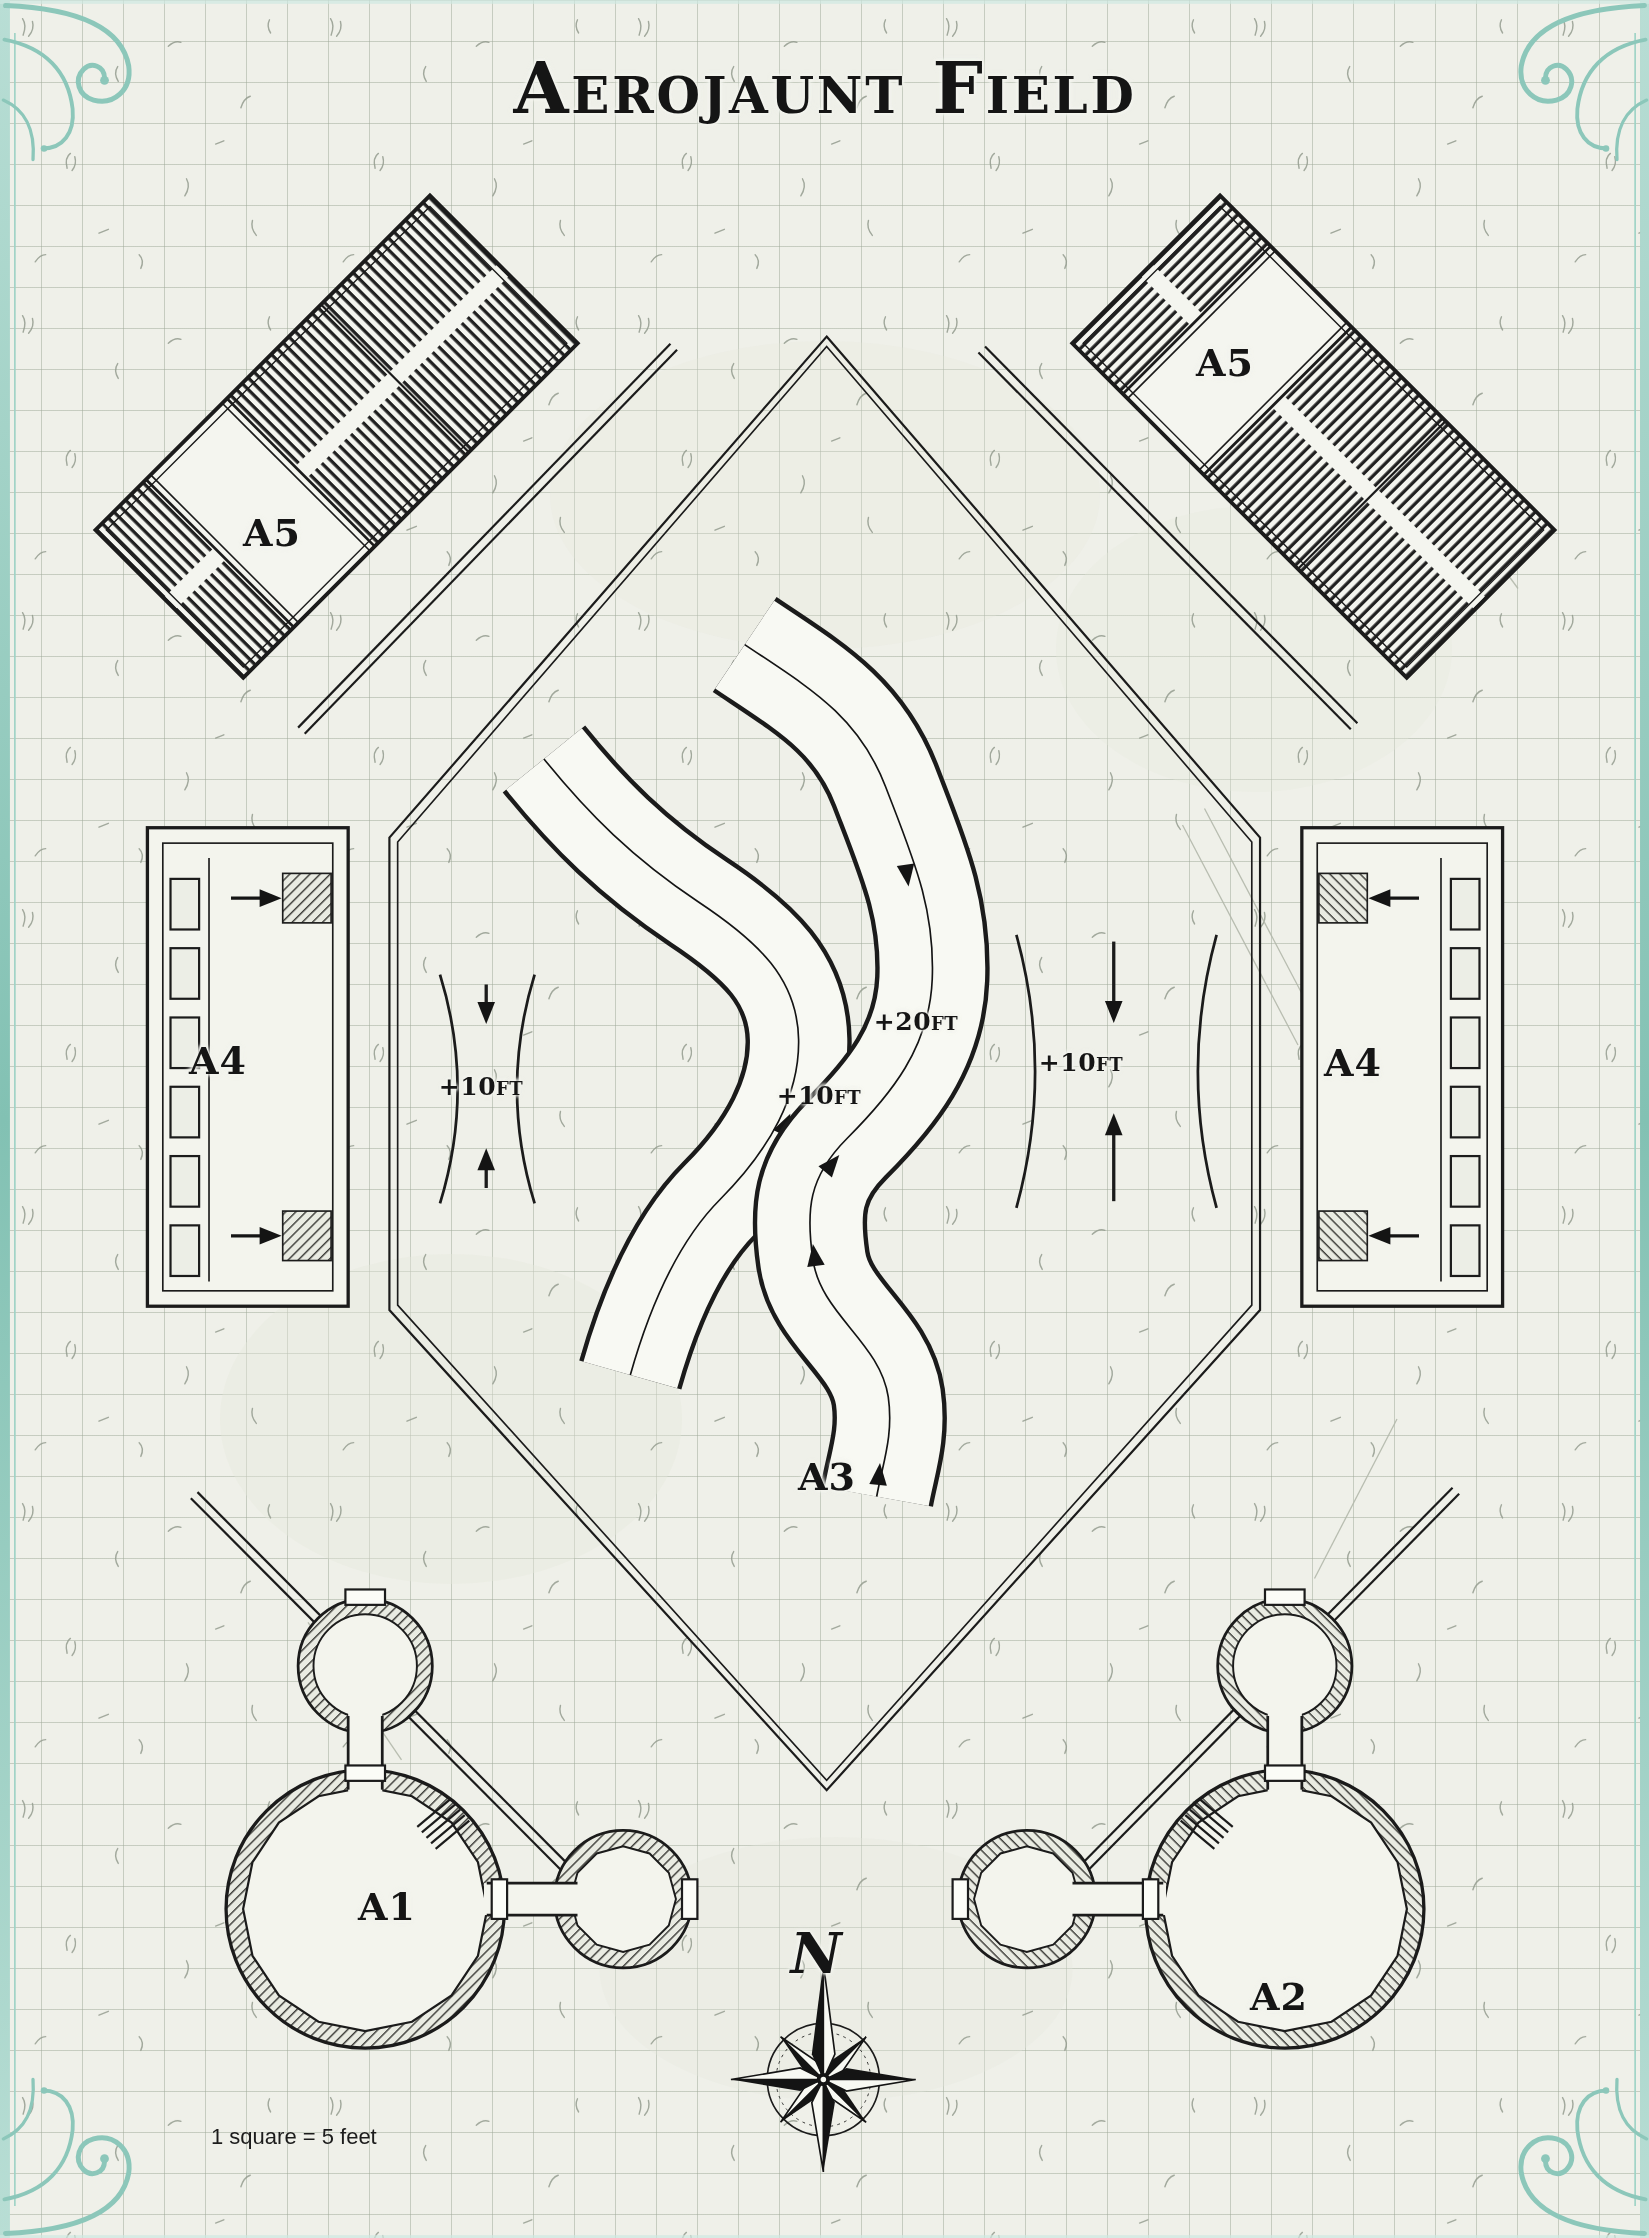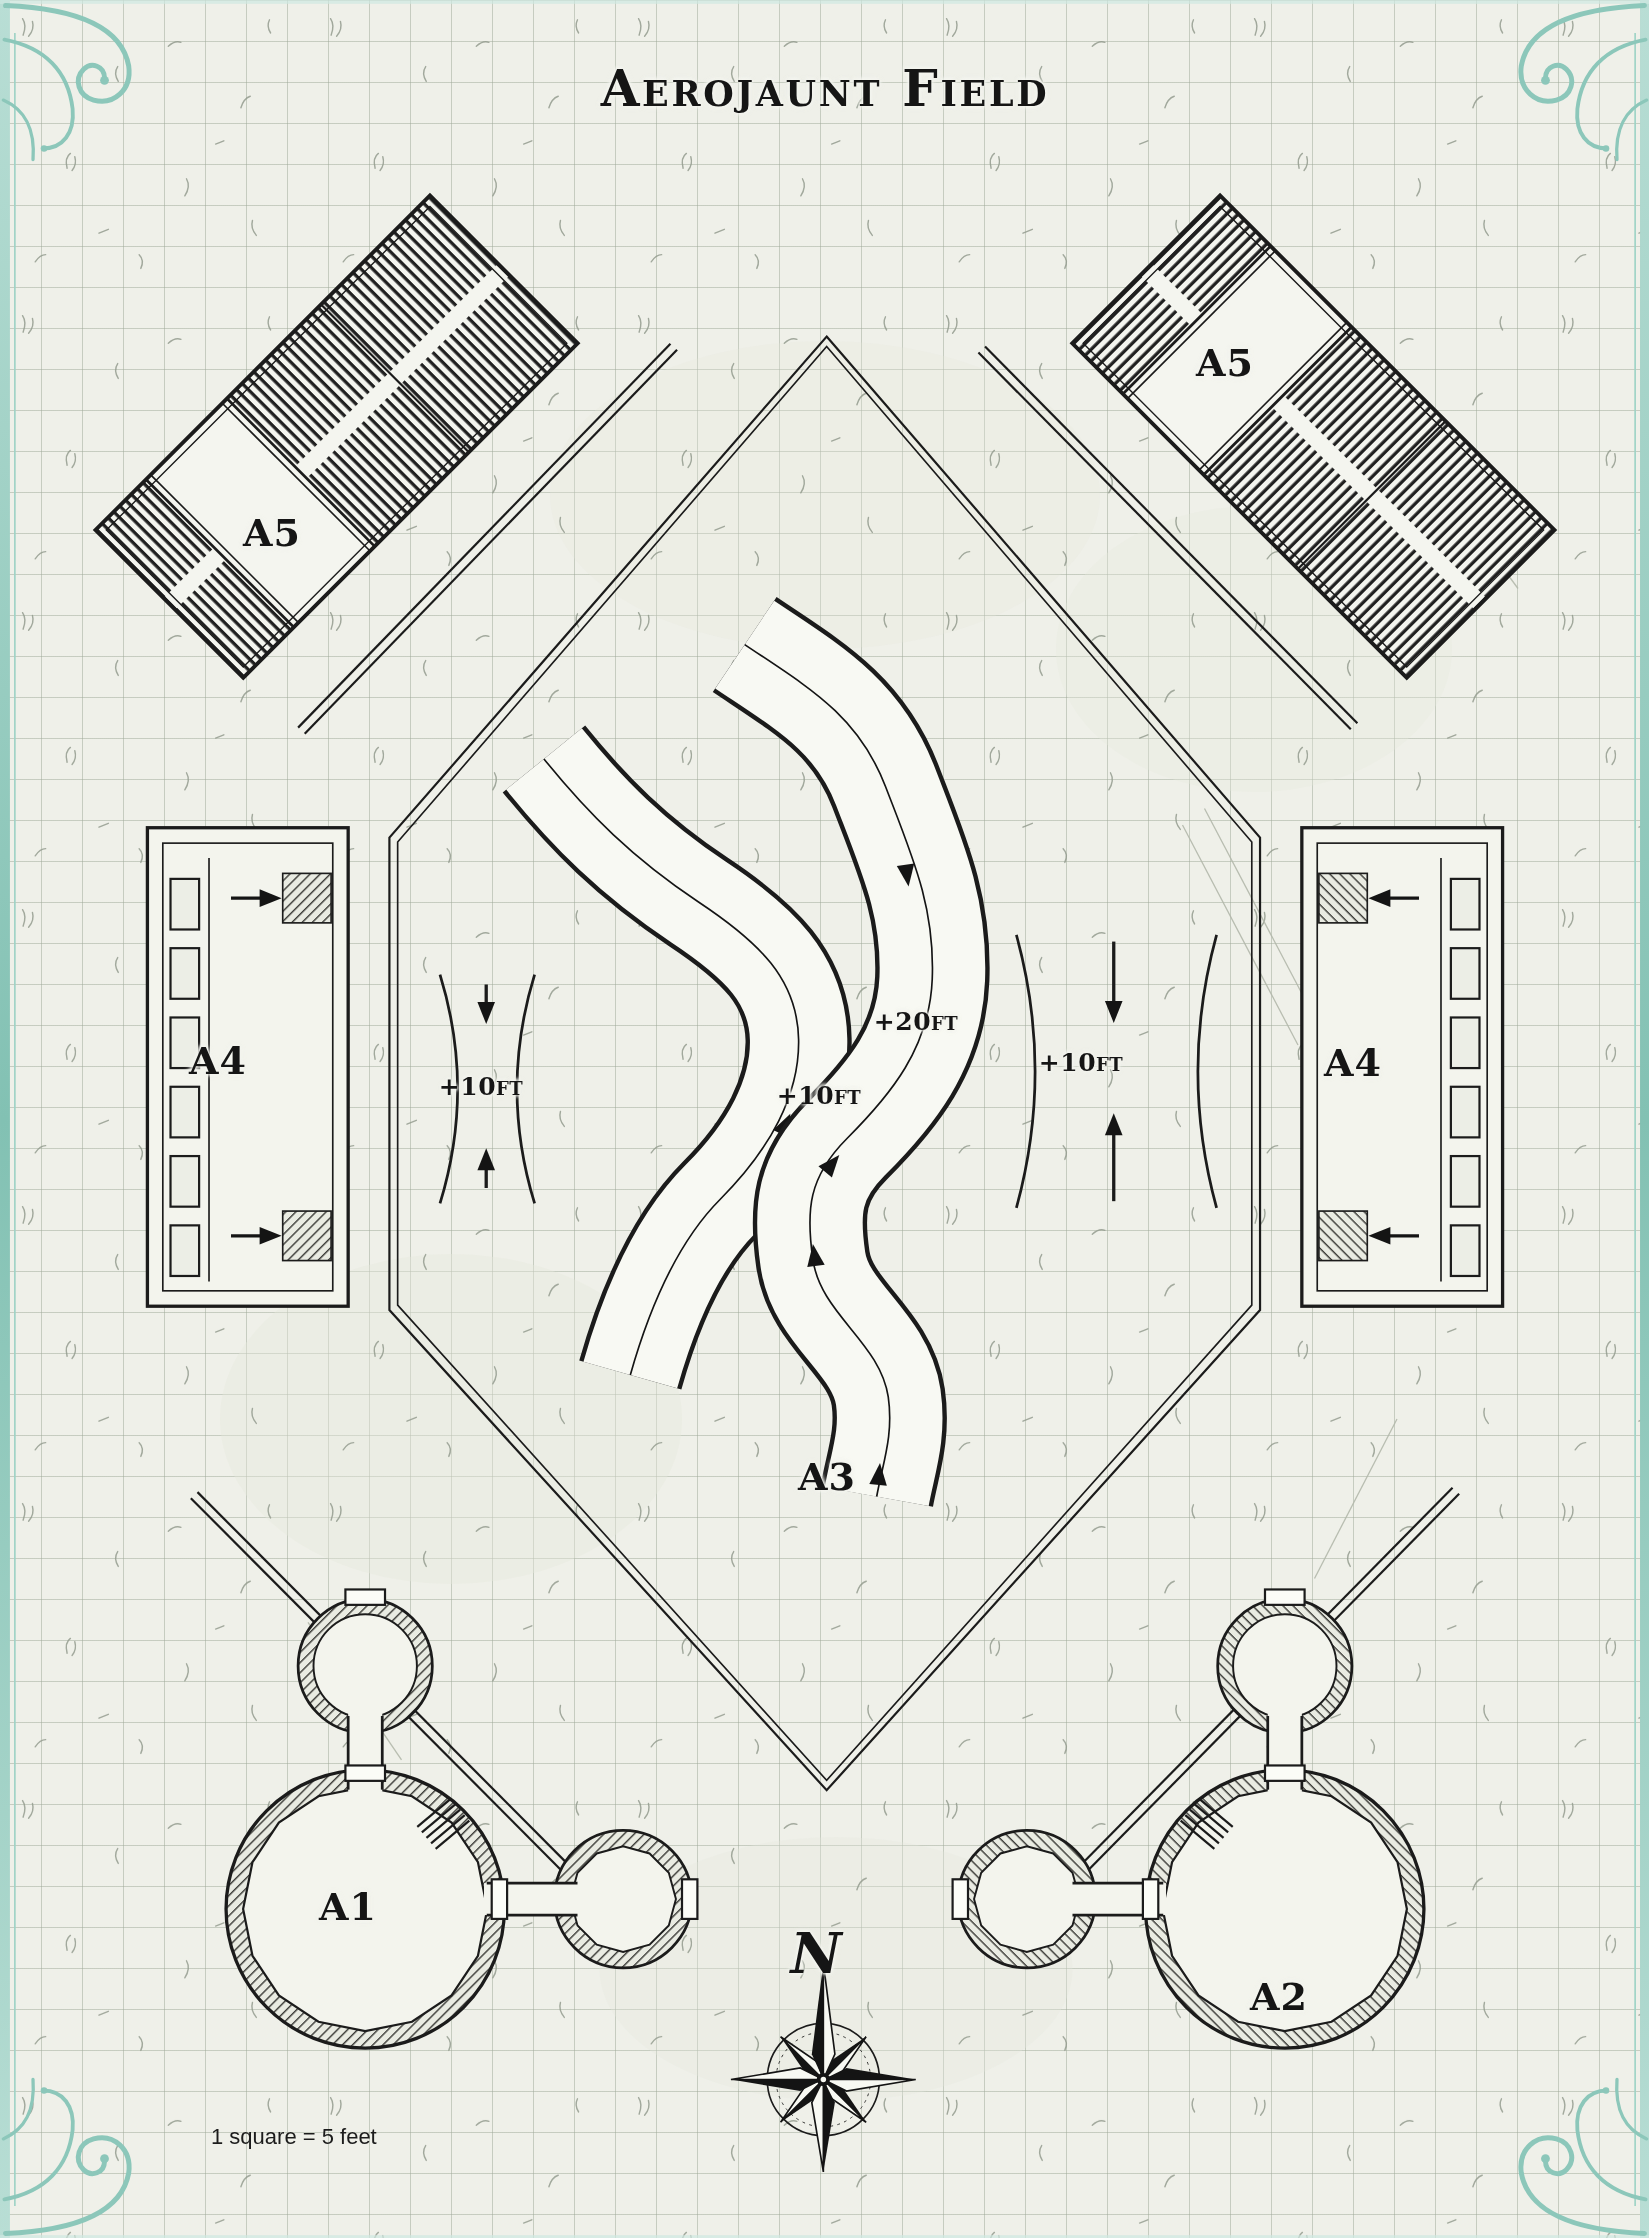--- a/index.html
+++ b/index.html
@@ -13,21 +13,21 @@
     background-size:41px 41px;
     font-family:"DejaVu Serif",serif;
   }
   svg.art{position:absolute;left:0;top:0;width:1650px;height:2239px}
   .lbl{
     position:absolute;transform:translate(-50%,-50%);
     font-weight:700;color:#151515;white-space:nowrap;
     text-shadow:0 0 4.4px rgba(244,245,239,.95),0 0 7.7px rgba(244,245,239,.9),
                 1.1px 1.1px 3.3px rgba(244,245,239,.9),-1.1px -1.1px 3.3px rgba(244,245,239,.9);
   }
-  .title{font-size:50px;font-variant:small-caps;letter-spacing:2.7px}
+  .title{font-size:71px;font-variant:small-caps;letter-spacing:2.7px}
   .area{font-size:38px;letter-spacing:1.1px}
   .elev{font-size:25px;font-variant:small-caps;letter-spacing:0.5px}
   .north{font-size:56px;font-style:italic}
   .scale-note{
     font-family:"Liberation Sans",sans-serif;font-weight:400;font-size:22px;
     transform:translate(0,-50%);text-shadow:none;color:#1c1c1c;
   }
 </style>
 </head>
 <body>
@@ -260,21 +260,21 @@
 </svg>
 
 <div>
   <div class="lbl title" style="left:825px;top:88px">Aerojaunt Field</div>
 
   <div class="lbl area" style="left:272px;top:532px">A5</div>
   <div class="lbl area" style="left:1225px;top:362px">A5</div>
   <div class="lbl area" style="left:218px;top:1060px">A4</div>
   <div class="lbl area" style="left:1353px;top:1062px">A4</div>
   <div class="lbl area" style="left:827px;top:1476px">A3</div>
-  <div class="lbl area" style="left:348px;top:1906px">A1</div>
+  <div class="lbl area" style="left:387px;top:1906px">A1</div>
   <div class="lbl area" style="left:1279px;top:1996px">A2</div>
 
   <div class="lbl elev" style="left:916px;top:1021px">+20ft</div>
   <div class="lbl elev" style="left:819px;top:1095px">+10ft</div>
   <div class="lbl elev" style="left:481px;top:1086px">+10ft</div>
   <div class="lbl elev" style="left:1081px;top:1062px">+10ft</div>
 
   <div class="lbl north" style="left:816px;top:1953px">N</div>
   <div class="lbl scale-note" style="left:211px;top:2137px">1 square = 5 feet</div>
 </div>

